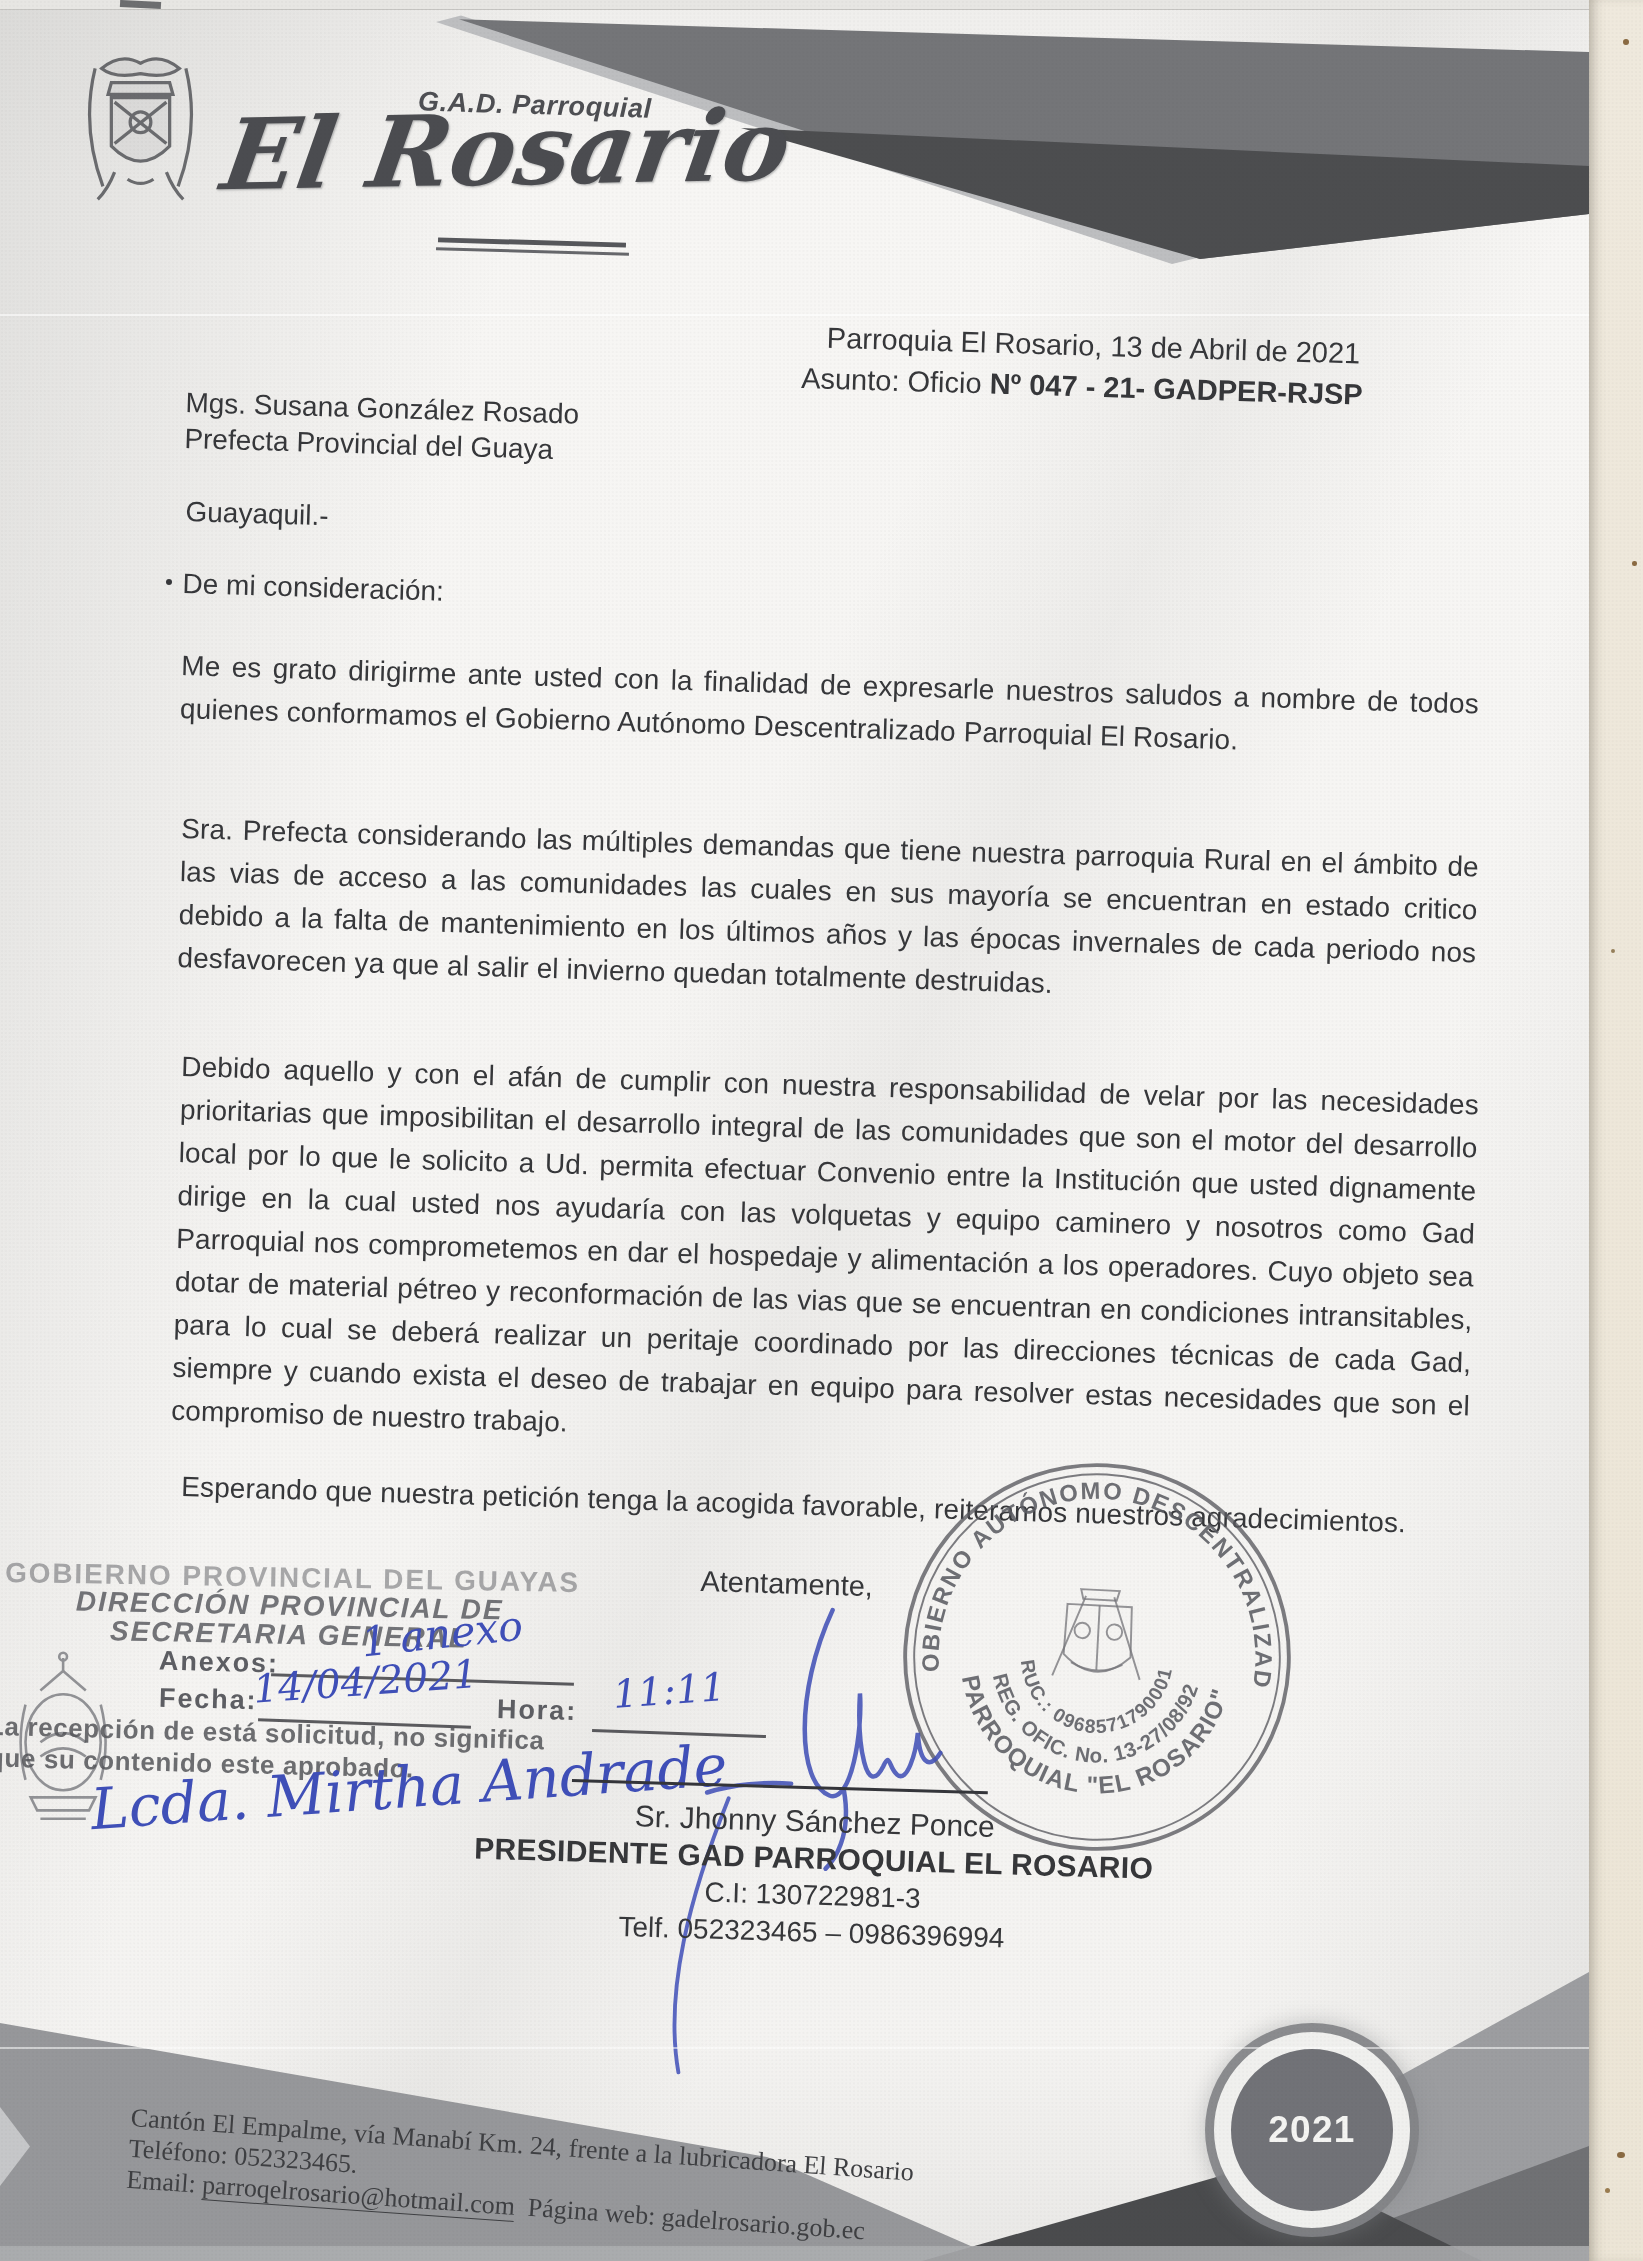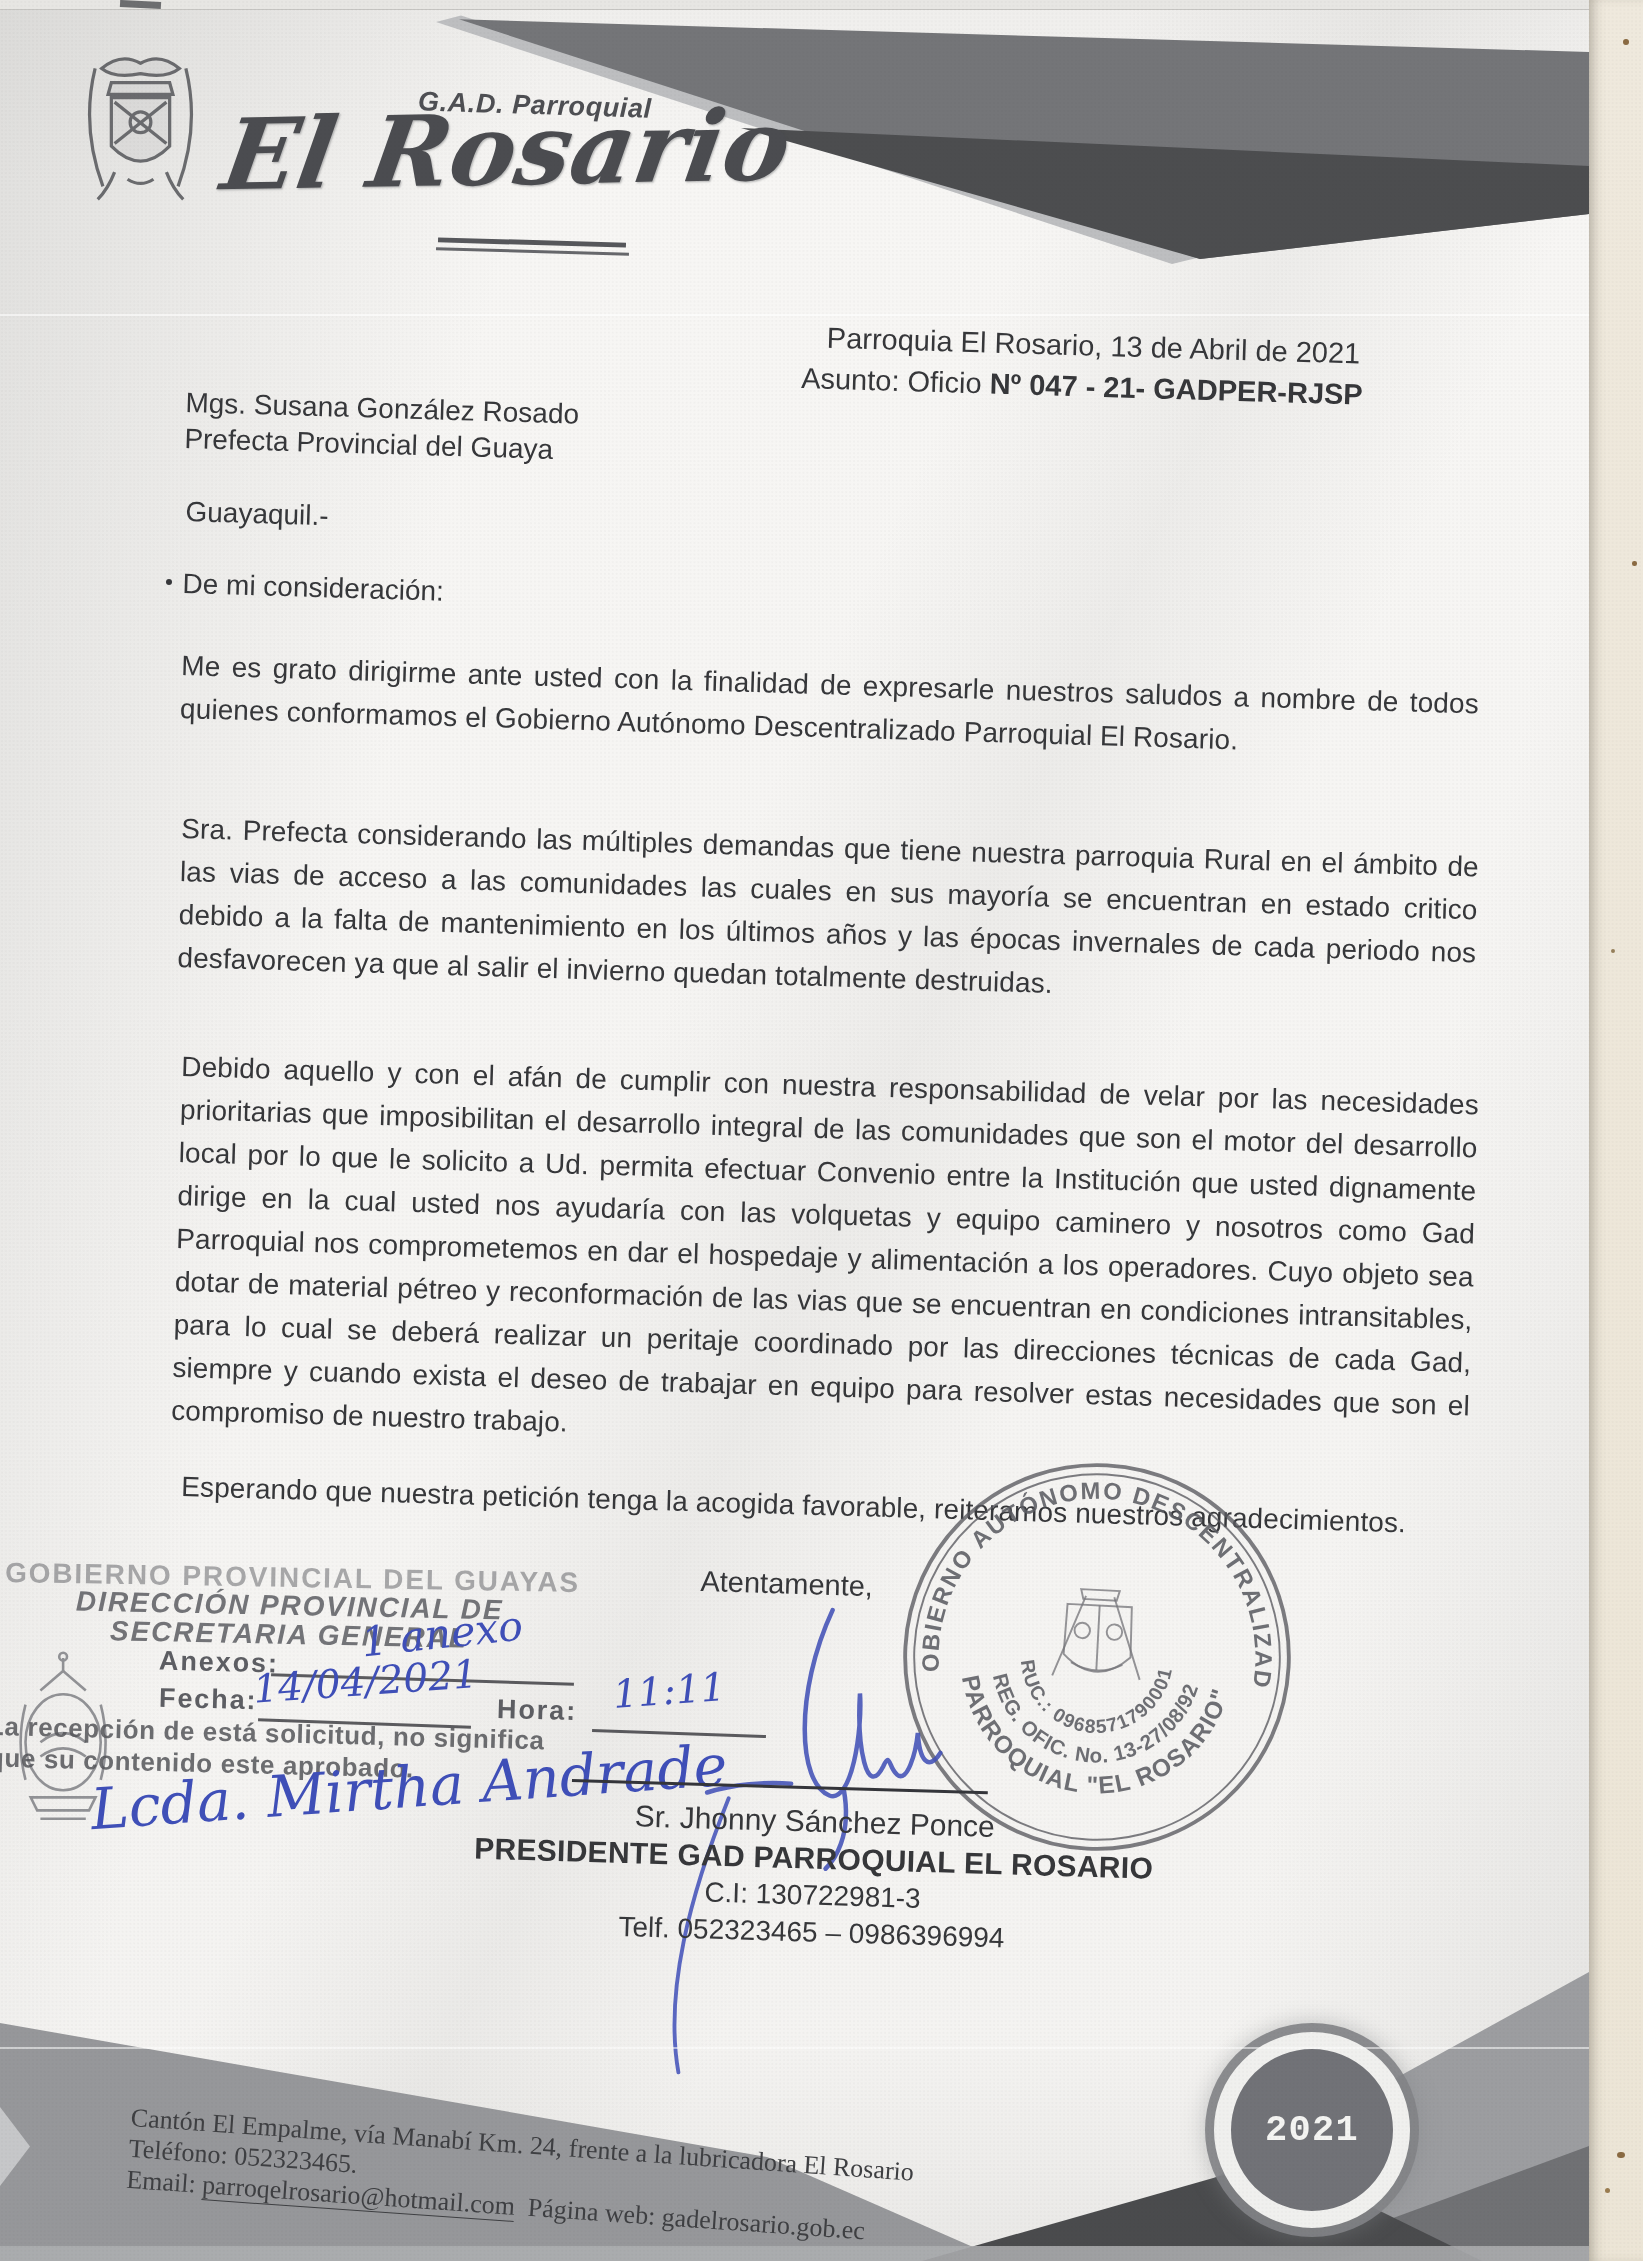--- a/index.html
+++ b/index.html
@@ -173,21 +173,21 @@
     <div>Cantón El Empalme, vía Manabí Km. 24, frente a la lubricadora El Rosario</div>
     <div>Teléfono: 052323465.</div>
     <div>
       <span>Email: </span><span style="border-bottom:1.9px solid #3e3f42;">parroqelrosario@hotmail.com</span><span style="white-space:pre;">  Página web: gadelrosario.gob.ec</span>
     </div>
   </div>
 
   <div class="abs" style="left:1214px;top:2032px;width:162px;height:162px;border-radius:50%;background:#717277;
               border:17px solid #f0f0ee;box-shadow:0 0 0 9px rgba(130,131,134,.9), 0 0 19.3px 11.6px rgba(130,131,134,.35);
               display:flex;align-items:center;justify-content:center;">
-    <span style="font-size:37px;font-weight:700;color:#f4f4f2;letter-spacing:1.3px;font-family:Liberation Mono, monospace;">2021</span>
+    <span style="font-size:37px;font-weight:700;color:#f4f4f2;letter-spacing:1.3px;">2021</span>
   </div>
 
   <div class="abs" style="left:1589px;top:0;width:54px;height:2261px;background:linear-gradient(180deg,#efe9dd,#ece5d6);
               box-shadow:inset 9px 0 13px -6.4px rgba(90,85,70,.45);"></div>
   <div class="abs" style="left:1623px;top:39px;width:5.8px;height:5.8px;border-radius:50%;background:#8a6a42;"></div>
   <div class="abs" style="left:1632px;top:561px;width:4.5px;height:4.5px;border-radius:50%;background:#8a6a42;"></div>
   <div class="abs" style="left:1611px;top:949px;width:3.9px;height:3.9px;border-radius:50%;background:#96805c;"></div>
   <div class="abs" style="left:1617px;top:2152px;width:7.7px;height:6.4px;border-radius:50%;background:#8a6a42;"></div>
   <div class="abs" style="left:1605px;top:2188px;width:5.2px;height:5.2px;border-radius:50%;background:#9a7c50;"></div>
 

